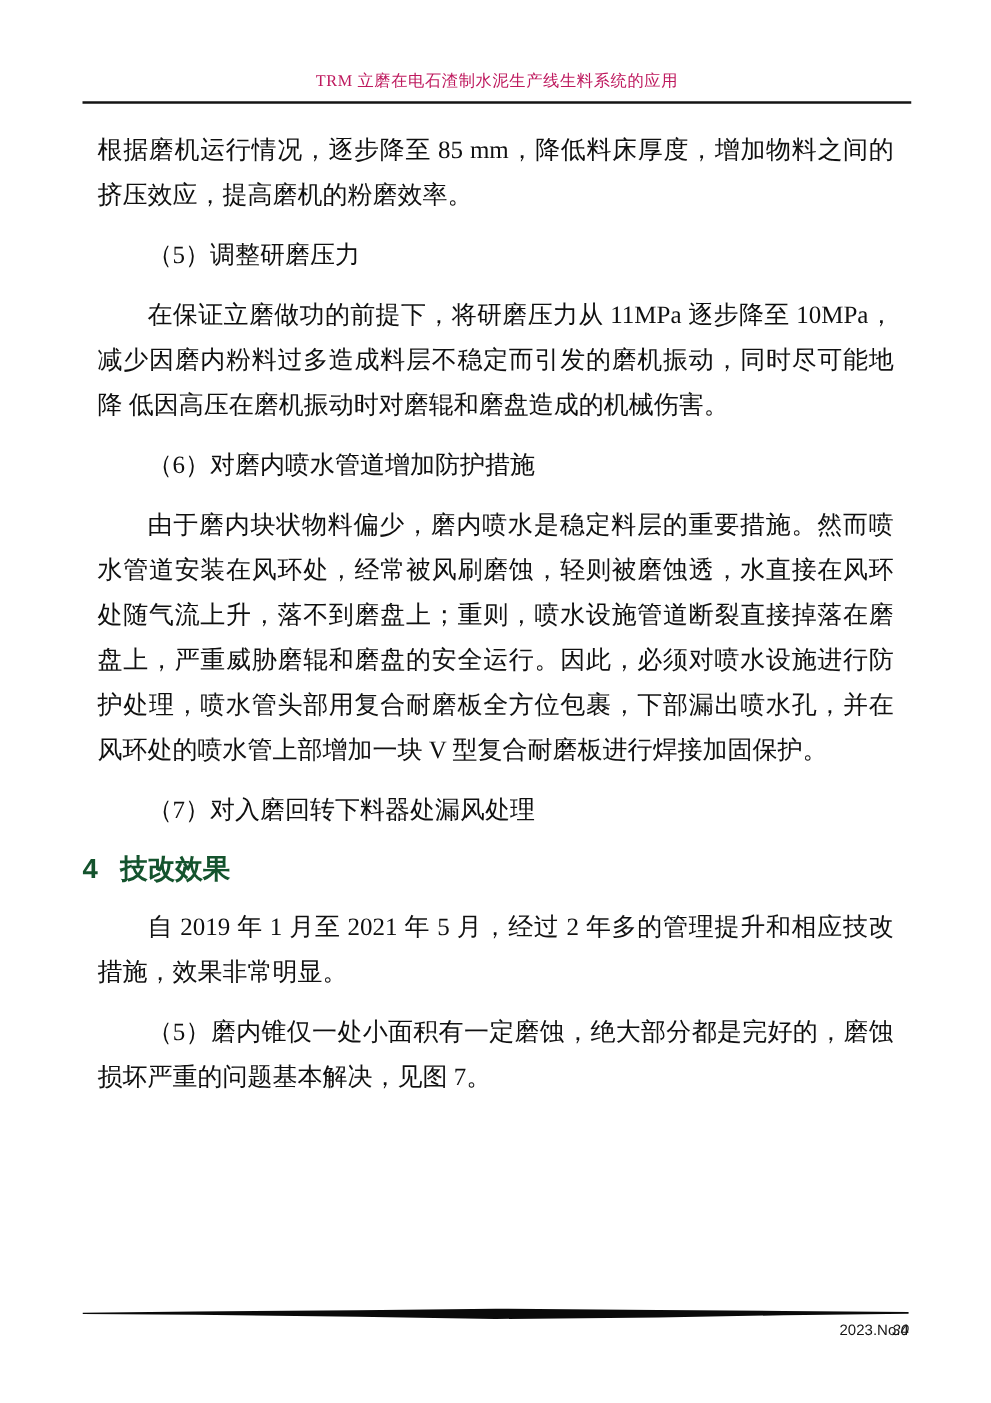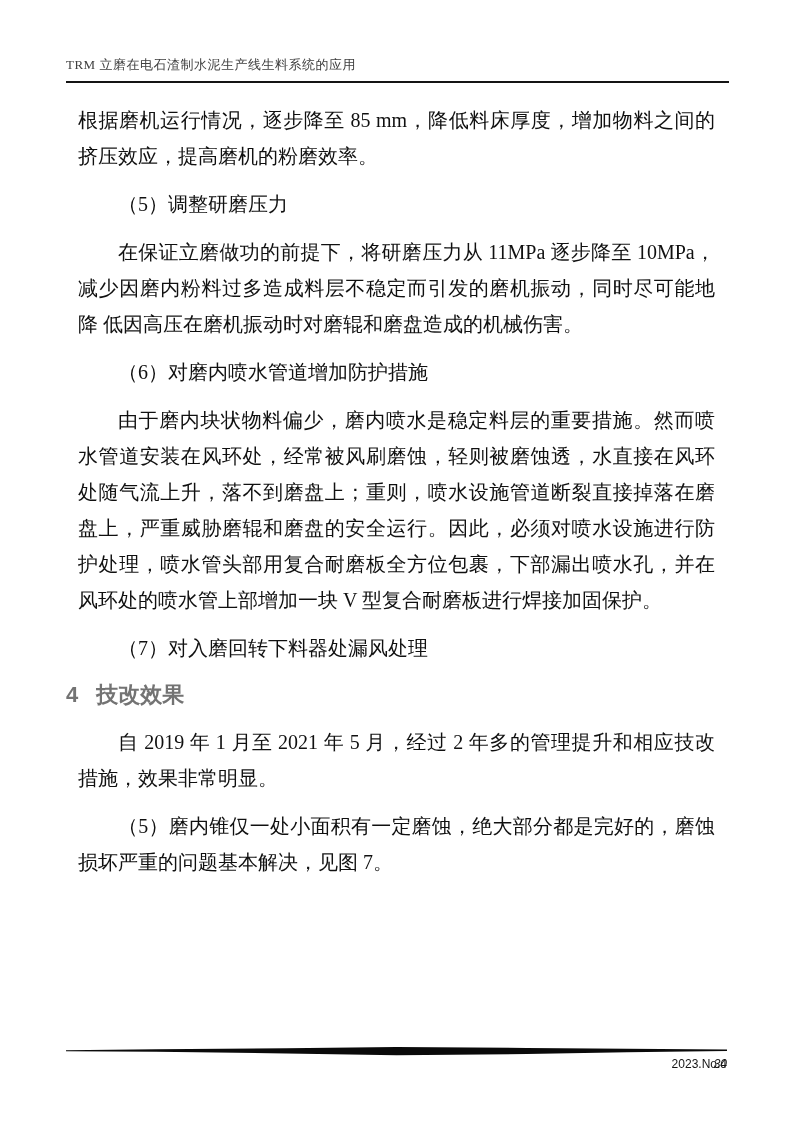--- a/index.html
+++ b/index.html
@@ -10,23 +10,24 @@
     position: relative;
     overflow: hidden;
     font-family: "Liberation Serif", "DejaVu Serif", serif;
     color: #101010;
   }
   .page-header {
     position: absolute;
     left: 66px;
     right: 64px;
     top: 56px;
+    text-align: center;
     font-size: 13px;
     letter-spacing: 0.5px;
-    color: #404040;
+    color: #be185d;
     padding-bottom: 7px;
     border-bottom: 2px solid #141414;
   }
   .content {
     position: absolute;
     left: 66px;
     right: 66px;
     top: 90px;
     font-size: 20px;
     line-height: 36px;
@@ -37,21 +38,21 @@
     text-indent: 2em;
   }
   .para.no-indent { text-indent: 0; }
   .section-heading {
     margin: 8px 0 6px 0;
     font-family: "Liberation Sans", "DejaVu Sans", sans-serif;
     font-weight: bold;
     font-size: 22px;
     line-height: 34px;
     text-indent: 0;
-    color: #737373;
+    color: #14532d;
   }
   .section-heading .sec-num { margin-right: 18px; }
   .page-footer {
     position: absolute;
     left: 66px;
     right: 66px;
     top: 1046px;
   }
   .footer-divider { display: block; width: 100%; height: 10px; }
   .footer-meta {

